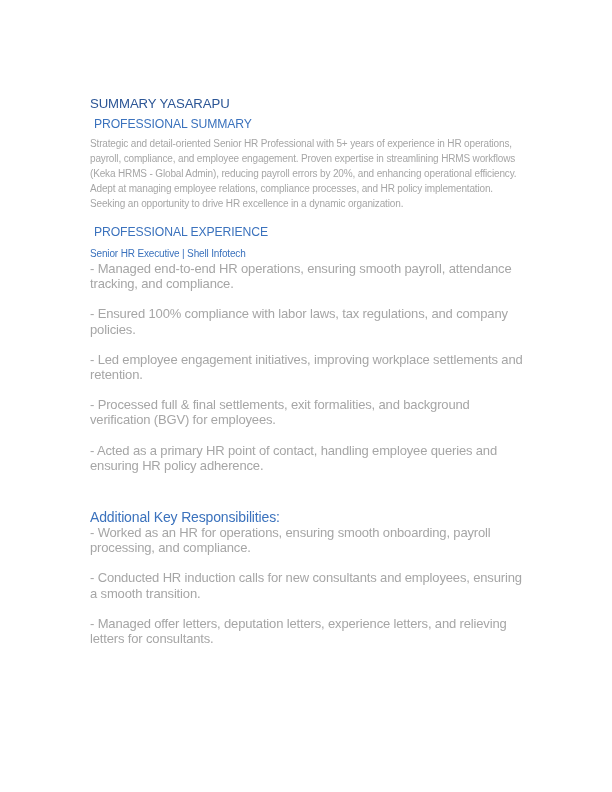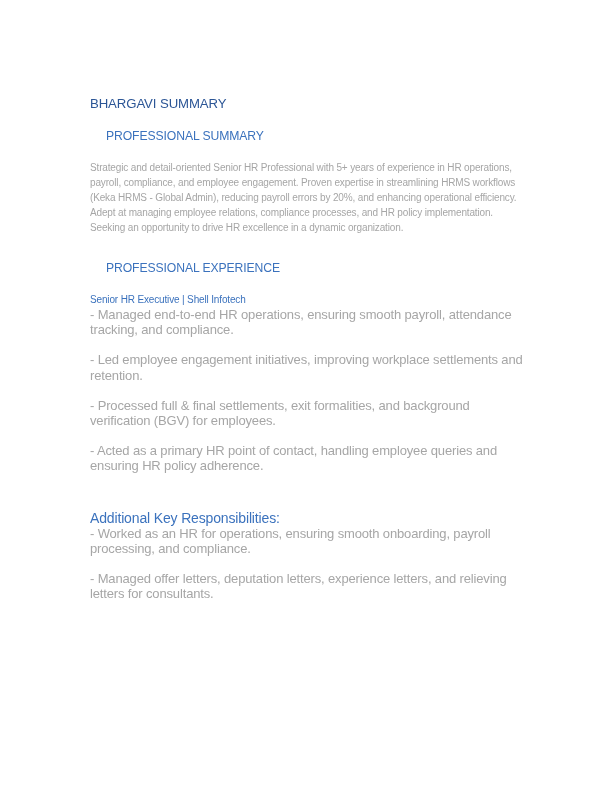--- a/index.html
+++ b/index.html
@@ -31,21 +31,21 @@
     font-size: 10px;
     color: #a3a3a3;
     line-height: 15px;
     margin: 0 0 6px 0;
     letter-spacing: -0.15px;
   }
   .section-heading {
     font-size: 12.2px;
     color: #3b72bd;
     line-height: 16px;
-    margin: 16px;
+    margin: 4px;
     letter-spacing: -0.1px;
   }
   .para {
     font-size: 10px;
     color: #a6a6a6;
     line-height: 15px;
     margin: 0;
     letter-spacing: -0.15px;
   }
   .gap-after-summary { height: 9px; }
@@ -72,47 +72,49 @@
     letter-spacing: -0.15px;
   }
   .spacer-big { height: 37px; }
 </style>
 </head>
 <body>
 
 <div class="page">
 
   <div>
-    <p class="name">BHARGAVI SUMMARY</p>
+    <p class="name">SUMMARY YASARAPU</p>
   </div>
 
   <div>
     <p class="section-heading">PROFESSIONAL SUMMARY</p>
     <p class="para">Strategic and detail-oriented Senior HR Professional with 5+ years of experience in HR operations, payroll, compliance, and employee engagement. Proven expertise in streamlining HRMS workflows (Keka HRMS - Global Admin), reducing payroll errors by 20%, and enhancing operational efficiency. Adept at managing employee relations, compliance processes, and HR policy implementation. Seeking an opportunity to drive HR excellence in a dynamic organization.</p>
   </div>
 
   <div class="gap-after-summary"></div>
 
   <div>
     <p class="section-heading">PROFESSIONAL EXPERIENCE</p>
 
     <div>
       <p class="job-title">Senior HR Executive | Shell Infotech</p>
       <div>
         <p class="bullet">- Managed end-to-end HR operations, ensuring smooth payroll, attendance tracking, and compliance.</p>
+        <p class="bullet">- Ensured 100% compliance with labor laws, tax regulations, and company policies.</p>
         <p class="bullet">- Led employee engagement initiatives, improving workplace settlements and retention.</p>
         <p class="bullet">- Processed full &amp; final settlements, exit formalities, and background verification (BGV) for employees.</p>
         <p class="bullet">- Acted as a primary HR point of contact, handling employee queries and ensuring HR policy adherence.</p>
       </div>
     </div>
 
     <div class="spacer-big"></div>
 
     <div>
       <p class="sub-heading">Additional Key Responsibilities:</p>
       <div>
         <p class="bullet">- Worked as an HR for operations, ensuring smooth onboarding, payroll processing, and compliance.</p>
+        <p class="bullet">- Conducted HR induction calls for new consultants and employees, ensuring a smooth transition.</p>
         <p class="bullet">- Managed offer letters, deputation letters, experience letters, and relieving letters for consultants.</p>
       </div>
     </div>
   </div>
 
 </div>
 
 </body></html>

